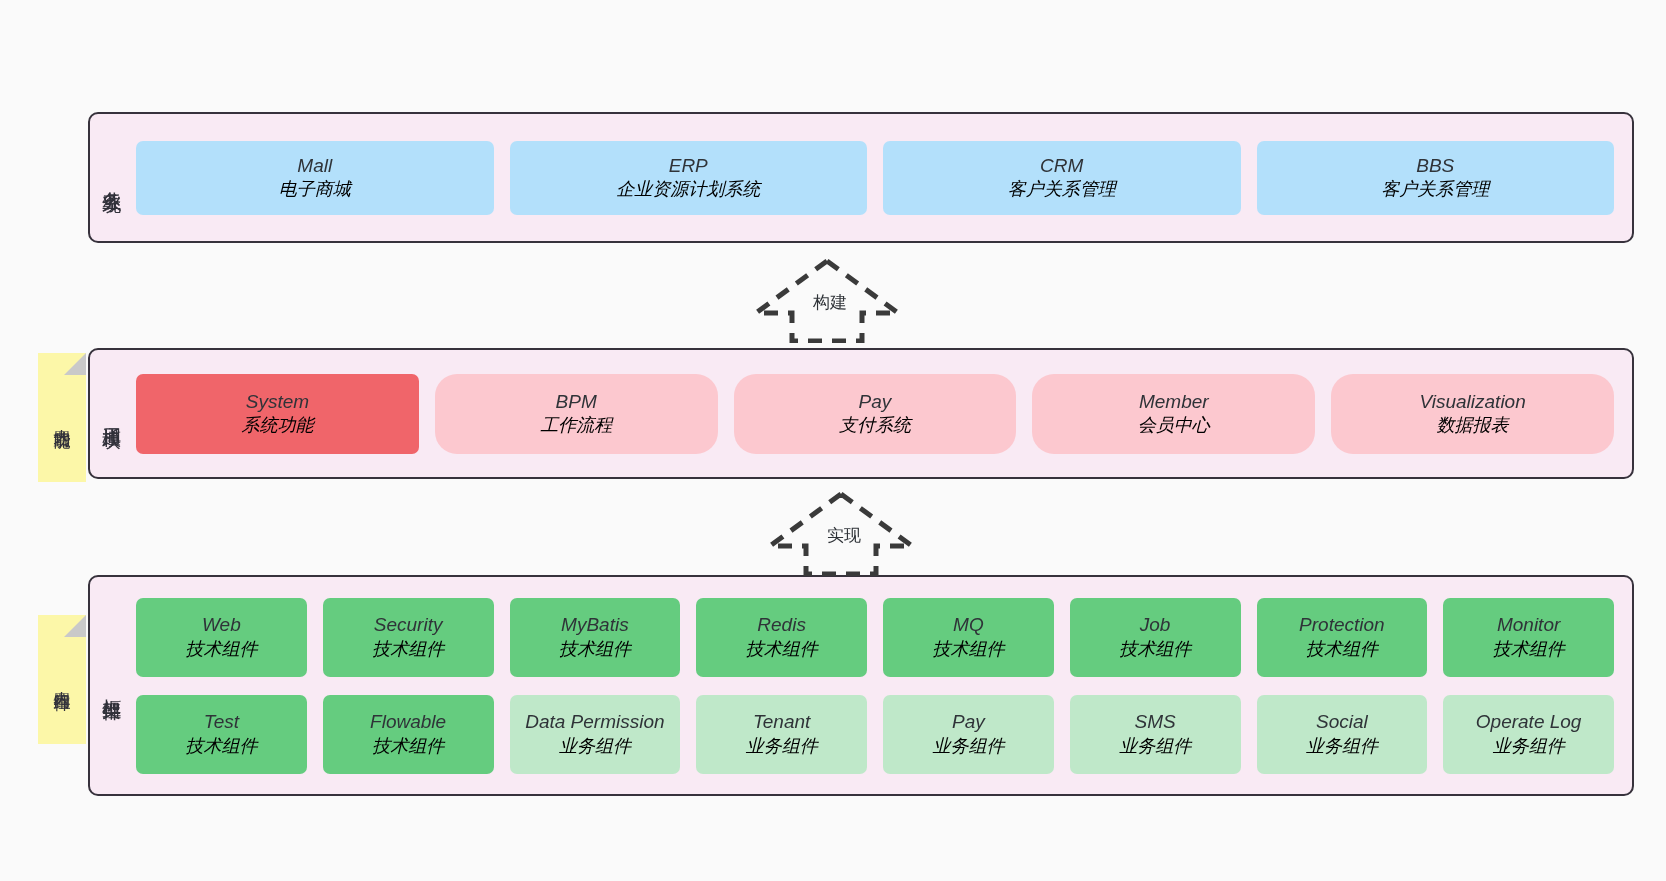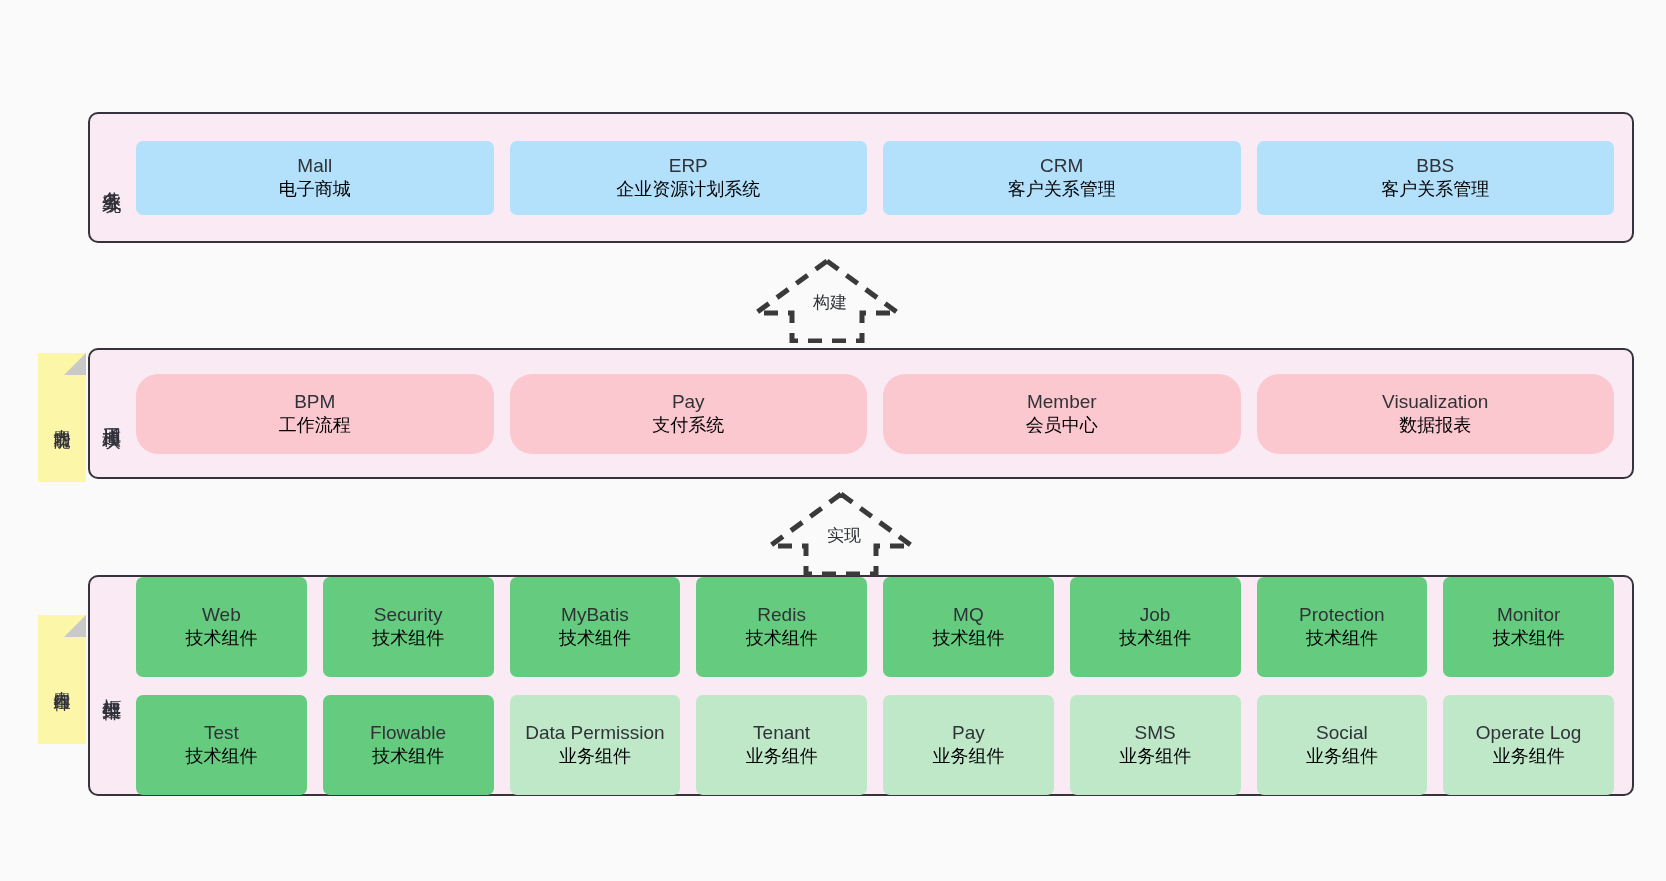--- a/index.html
+++ b/index.html
@@ -54,20 +54,21 @@
     flex-direction: column;
     justify-content: center;
     padding: 0 18px 0 2px;
     gap: 18px;
   }
   .row {
     display: flex;
     flex-direction: row;
     gap: 16px;
     justify-content: space-between;
+    font-style: italic;
   }
 
   
   .card {
     box-sizing: border-box;
     flex: 1 1 0;
     border-radius: 7px;
     display: flex;
     flex-direction: column;
     align-items: center;
@@ -91,21 +92,21 @@
   .card.green  { background: #65cc7f; }
   .card.lgreen { background: #bfe8c9; }
 
   
   #layer-business { left: 88px;  top: 112px; width: 1546px; height: 131px; }
   #layer-common   { left: 88px;  top: 348px; width: 1546px; height: 131px; }
   #layer-frame    { left: 88px;  top: 575px; width: 1546px; height: 221px; }
 
   #layer-business .card { height: 74px; }
   #layer-common   .card { height: 80px; }
-  #layer-frame    .card { height: 100px; }
+  #layer-frame    .card { height: 79px; }
 
   
   .note {
     position: absolute;
     box-sizing: border-box;
     background: #fcf7a8;
     width: 48px;
     display: flex;
     align-items: center;
     justify-content: center;
@@ -183,20 +184,24 @@
   </svg>
   <div class="arrow-label" id="arrow-build-label">构建</div>
 
   <div class="note" id="note-builtin-func">
     <span>内置功能</span>
   </div>
   <div class="layer" id="layer-common">
     <div class="layer-label">通用模块</div>
     <div class="layer-body">
       <div class="row">
+        <div class="card red">
+          <span class="en">System</span>
+          <span class="cn">系统功能</span>
+        </div>
         <div class="card pink">
           <span class="en">BPM</span>
           <span class="cn">工作流程</span>
         </div>
         <div class="card pink">
           <span class="en">Pay</span>
           <span class="cn">支付系统</span>
         </div>
         <div class="card pink">
           <span class="en">Member</span>

